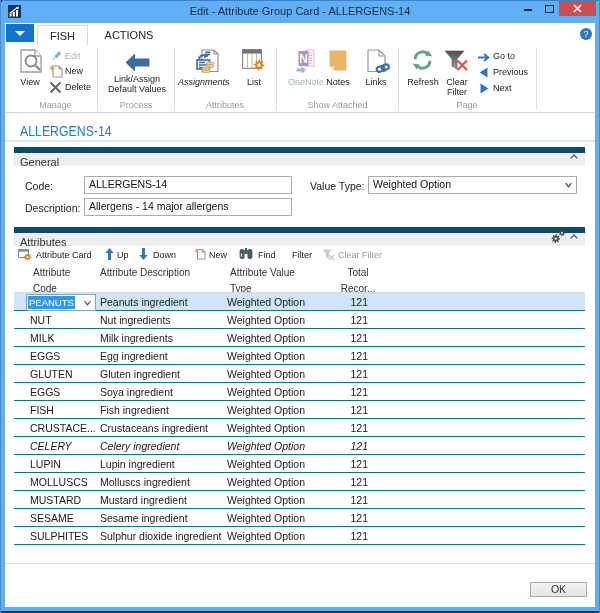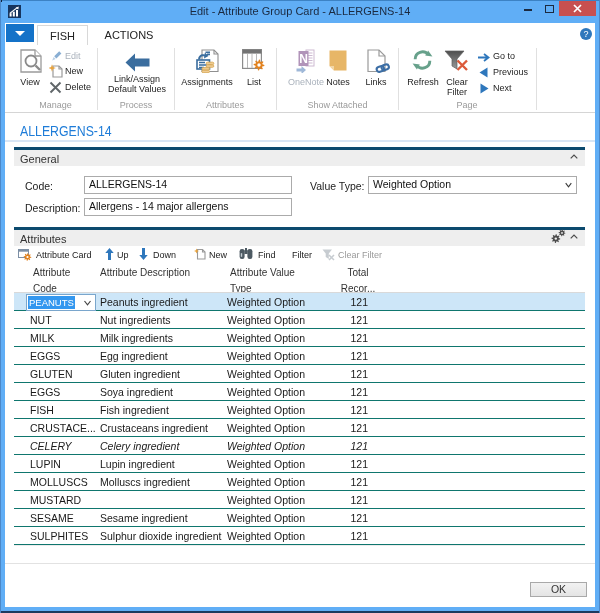--- a/index.html
+++ b/index.html
@@ -22,21 +22,21 @@
 #tabhome { left:37px; width:51px; text-align:center; border:1px solid #d8d8d8; border-bottom:none; background:#fff; }
 #tabactions { left:98px; width:62px; text-align:center; }
 #helpq { position:absolute; left:580px; top:28px; width:12px; height:12px; }
 #ribbon { position:absolute; left:5px; top:45px; width:590px; height:68px; background:#fff; border-bottom:1px solid #d5d5d5; }
 .rsep { position:absolute; top:48px; width:1px; height:62px; background:#e0e0e0; }
 .glabel { position:absolute; top:100px; font-size:9px; color:#9a9a9a; text-align:center; }
 .smalltxt { font-size:9px; color:#1e1e1e; }
 .graytxt { color:#aab2bc; }
 #caption { position:absolute; left:20px; top:122px; font-size:15px; color:#1e7cd8; transform:scaleX(0.82); transform-origin:left top; }
 #capline { position:absolute; left:5px; top:140px; width:590px; height:2px; background:#d9e6f5; }
-.ftheader { position:absolute; left:14px; width:571px; height:19px; background:#eeeeee; border-top:3px solid #0c4a6e; font-size:11px; color:#333; line-height:19px; padding-left:6px; }
+.ftheader { position:absolute; left:14px; width:571px; height:19px; background:#eeeeee; border-top:6px solid #0c4a6e; font-size:11px; color:#333; line-height:19px; padding-left:6px; }
 label.fld { position:absolute; font-size:10.5px; color:#222; }
 .inp { position:absolute; height:17.5px; border:1px solid #ababab; background:#fff; font-size:10.5px; color:#111; line-height:15.5px; padding-left:4px; }
 
 #gridhdr { position:absolute; left:14px; top:263px; width:571px; height:30px; font-size:10px; color:#333; }
 #gridhdr div { position:absolute; line-height:16px; }
 #grid { position:absolute; left:14px; top:293px; width:571px; font-size:10.5px; color:#1a1a1a; }
 .row { position:absolute; left:0; width:571px; height:18px; line-height:18px; border-bottom:1px solid #0f766e; }
 .c1 { position:absolute; left:16px; top:0; }
 .c2 { position:absolute; left:86px; top:0; }
 .c3 { position:absolute; left:213px; top:0; }
@@ -116,21 +116,21 @@
     <rect x="2" y="12" width="12.5" height="9" fill="#fff" stroke="#3a6d9e" stroke-width="1.6"></rect>
     <path d="M4 14.5 h6 M4 17 h8 M4 19.5 h5" stroke="#3a6d9e" stroke-width="1.4"></path>
     <path d="M3.2 11.5 C3 7.5 6.5 5.5 9.5 6.5 L10 4.5 L13.5 8 L9 10.5 L9.3 8.5 C6.8 7.8 5.2 8.8 5.4 11.5 Z" fill="#3a6d9e"></path>
     <g fill="#efcc93" stroke="#d8a958" stroke-width="0.9">
       <rect x="11.2" y="14.2" width="7.6" height="2.4" rx="1.2"></rect>
       <rect x="11.2" y="16.9" width="7.6" height="2.4" rx="1.2"></rect>
       <rect x="6.9" y="19.6" width="7.6" height="2.4" rx="1.2"></rect>
       <rect x="6.9" y="22.3" width="7.6" height="2.4" rx="1.2"></rect>
     </g>
   </svg>
-<div class="abs smalltxt" style="left:178px;top:77px;width:58px;text-align:center;">Assignments</div>
+<div class="abs smalltxt" style="left:178px;top:77px;width:58px;font-style:italic;">Assignments</div>
 <svg class="abs" style="left:242px;top:49px;" width="24" height="23" viewBox="0 0 24 23">
     <rect x="0.6" y="0.6" width="18.8" height="18.8" fill="#fff" stroke="#8c8c8c" stroke-width="1.2"></rect>
     <rect x="0.6" y="0.6" width="18.8" height="4" fill="#737373"></rect>
     <path d="M5.5 5 V19 M10 5 V19 M14.5 5 V19" stroke="#b8b8b8" stroke-width="1"></path>
     <g fill="#e2821e">
       <path d="M22.40 16.00 L22.30 17.05 L20.33 17.38 L19.99 18.00 L20.82 19.82 L20.00 20.49 L18.38 19.33 L17.70 19.53 L17.00 21.40 L15.95 21.30 L15.62 19.33 L15.00 18.99 L13.18 19.82 L12.51 19.00 L13.67 17.38 L13.47 16.70 L11.60 16.00 L11.70 14.95 L13.67 14.62 L14.01 14.00 L13.18 12.18 L14.00 11.51 L15.62 12.67 L16.30 12.47 L17.00 10.60 L18.05 10.70 L18.38 12.67 L19.00 13.01 L20.82 12.18 L21.49 13.00 L20.33 14.62 L20.53 15.30 Z"></path>
       <circle cx="17" cy="16" r="1.7" fill="#fff"></circle>
     </g>
   </svg>
 <div class="abs smalltxt" style="left:240px;top:77px;width:28px;text-align:center;">List</div>
@@ -333,20 +333,21 @@
       <div class="c4">121</div>
     </div>
 <div class="row" style="top:180px;">
       <div class="c1">MOLLUSCS</div>
       <div class="c2">Molluscs ingredient</div>
       <div class="c3">Weighted Option</div>
       <div class="c4">121</div>
     </div>
 <div class="row" style="top:198px;">
       <div class="c1">MUSTARD</div>
+      <div class="c2">Mustard ingredient</div>
       <div class="c3">Weighted Option</div>
       <div class="c4">121</div>
     </div>
 <div class="row" style="top:216px;">
       <div class="c1">SESAME</div>
       <div class="c2">Sesame ingredient</div>
       <div class="c3">Weighted Option</div>
       <div class="c4">121</div>
     </div>
 <div class="row" style="top:234px;">

